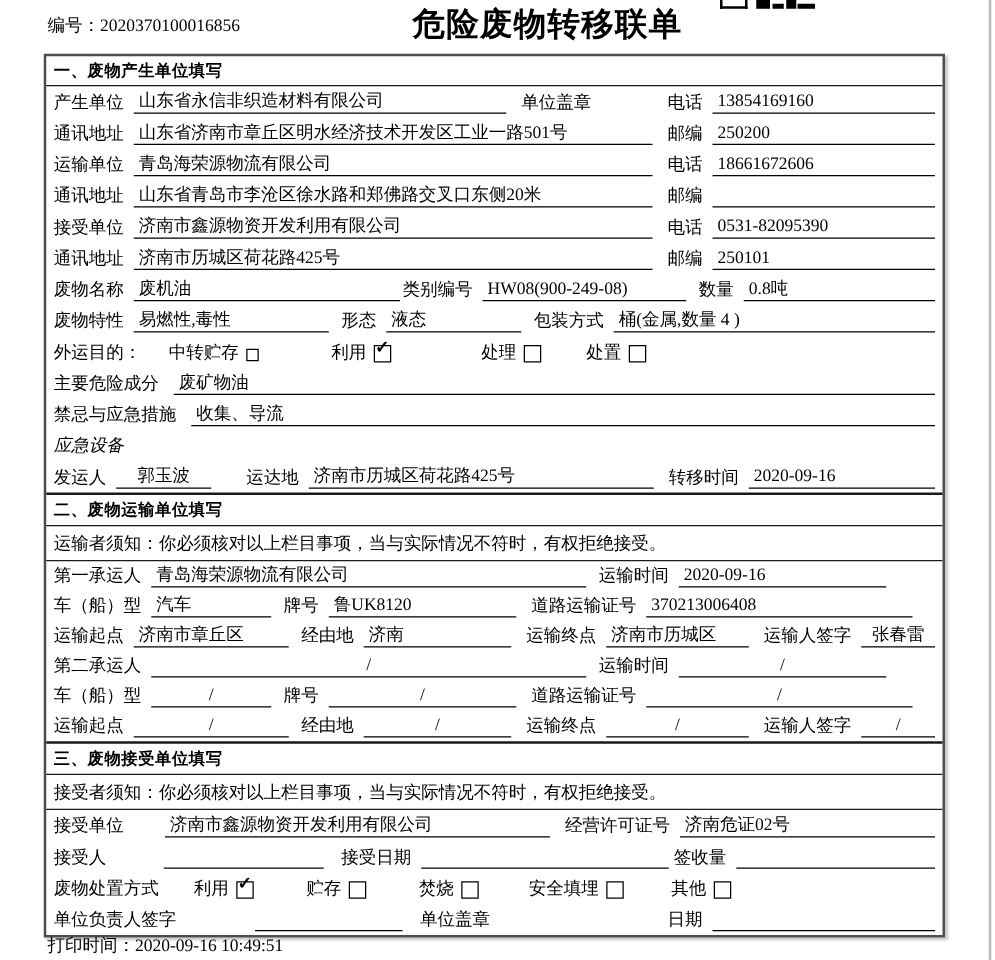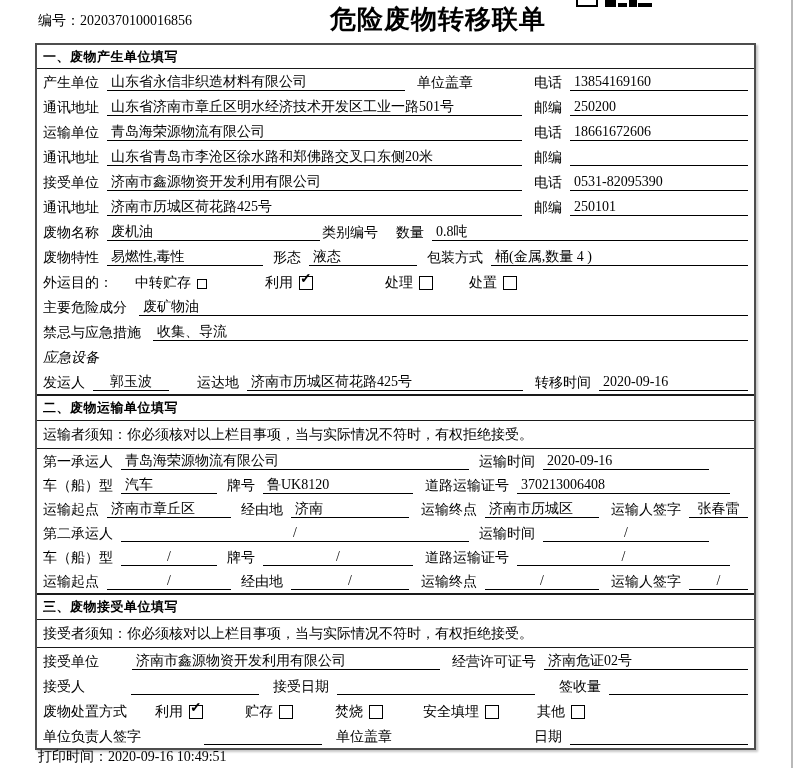--- a/index.html
+++ b/index.html
@@ -106,20 +106,21 @@
     <span class="lbl">通讯地址</span>
     <span class="u grow">济南市历城区荷花路425号</span>
     <span class="lbl" style="margin-left:12px;">邮编</span>
     <span class="u" style="width:170px;">250101</span>
   </div>
 
   <div class="row h25">
     <span class="lbl">废物名称</span>
     <span class="u" style="width:205px;">废机油</span>
     <span class="lbl" style="margin-left:2px;">类别编号</span>
+    <span class="u" style="width:155px;">HW08(900-249-08)</span>
     <span class="lbl" style="margin-left:10px;">数量</span>
     <span class="u grow">0.8吨</span>
   </div>
 
   <div class="row h25">
     <span class="lbl">废物特性</span>
     <span class="u" style="width:148px;">易燃性,毒性</span>
     <span class="lbl" style="margin-left:10px;">形态</span>
     <span class="u" style="width:100px;">液态</span>
     <span class="lbl" style="margin-left:10px;">包装方式</span>
@@ -246,21 +247,21 @@
     <span class="u" style="width:300px;margin-left:25px;">济南市鑫源物资开发利用有限公司</span>
     <span class="lbl" style="margin-left:12px;">经营许可证号</span>
     <span class="u grow">济南危证02号</span>
   </div>
 
   <div class="row h25">
     <span class="lbl">接受人</span>
     <span class="u" style="width:120px;margin-left:38px;"></span>
     <span class="lbl" style="margin-left:14px;">接受日期</span>
     <span class="u" style="width:190px;"></span>
-    <span class="lbl" style="margin-left:24px;text-align:right;">签收量</span>
+    <span class="lbl" style="margin-left:4px;text-align:right;">签收量</span>
     <span class="u grow"></span>
   </div>
 
   <div class="row h25">
     <span class="lbl">废物处置方式</span>
     <span class="opt" style="margin-left:20px;">
       <span class="lbl">利用</span>
       <span class="cb">
           <i>✓</i>
         </span>

